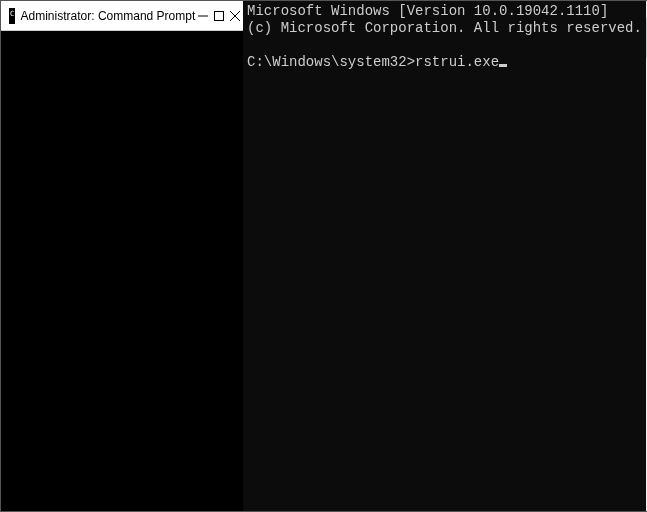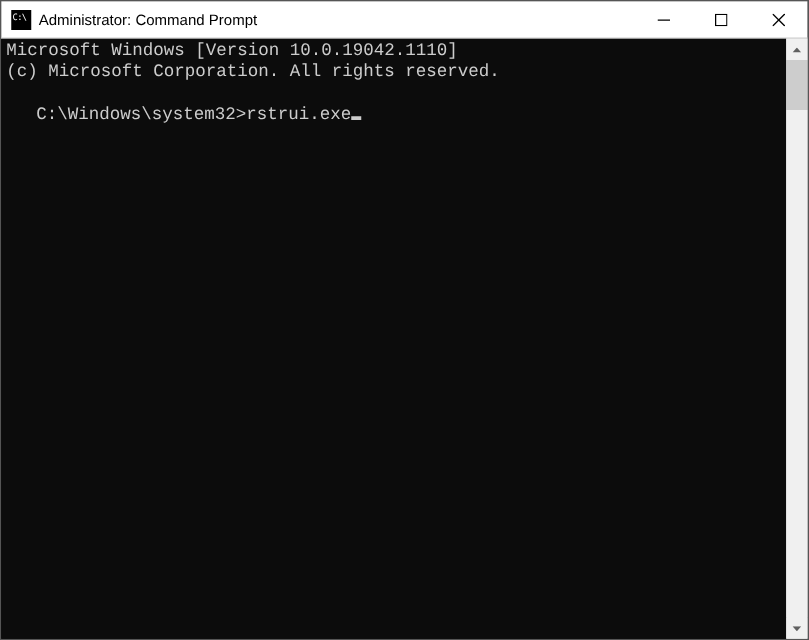--- a/index.html
+++ b/index.html
@@ -8,21 +8,20 @@
     height: 512px;
     background: #fff;
     font-family: "Segoe UI", Tahoma, sans-serif;
     overflow: hidden;
   }
   .window {
     width: 647px;
     height: 512px;
     border: 1px solid #555;
     display: flex;
-    flex-direction: column;
     background: #000;
   }
   .titlebar {
     height: 30px;
     background: #fff;
     display: flex;
     align-items: center;
     border-bottom: 1px solid #ccc;
     user-select: none;
   }
@@ -101,21 +100,21 @@
     background: #f0f0f0;
   }
   .cursor {
     display: inline-block;
     width: 8px;
     height: 3px;
     background: #cccccc;
     vertical-align: baseline;
     margin-bottom: -1px;
   }
-  .prompt-line { display: inline; margin-left: 24px; }
+  .prompt-line { display: inline; }
 </style>
 </head>
 <body>
 
 <div class="window">
 
   <div class="titlebar">
     <span class="titlebar-icon"></span>
     <span class="titlebar-title">Administrator: Command Prompt</span>
     <span class="titlebar-spacer"></span>

